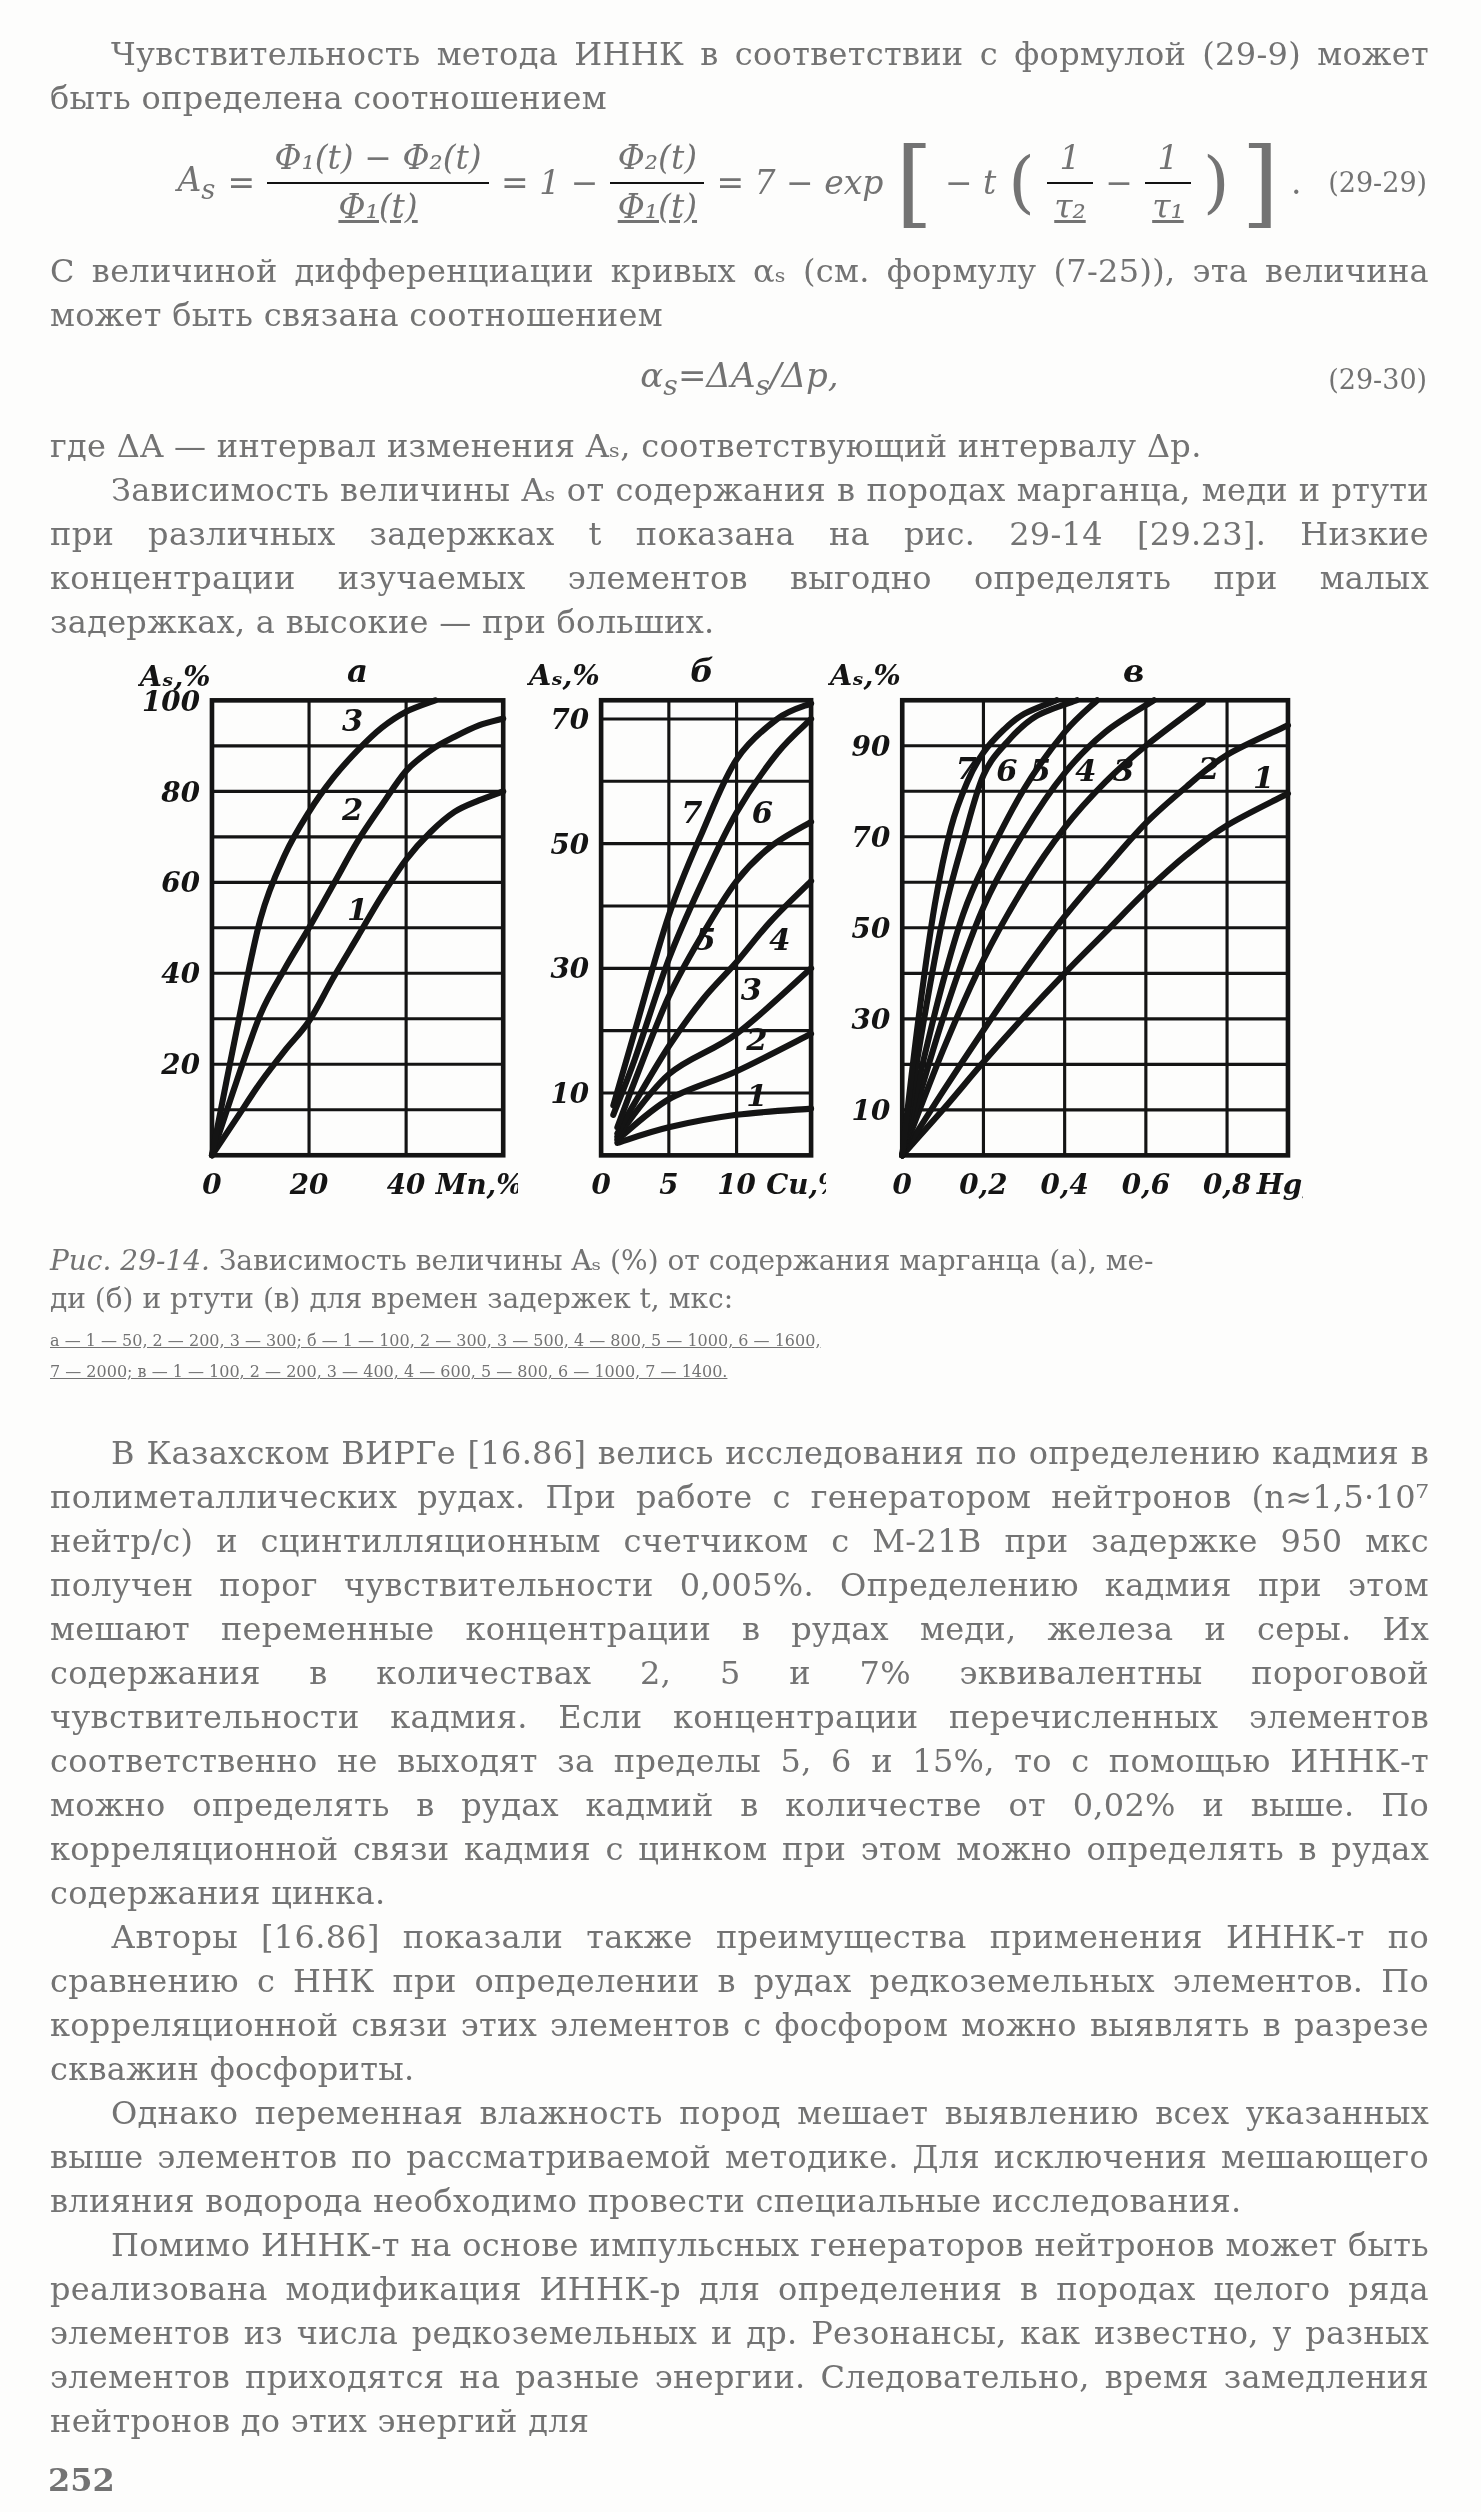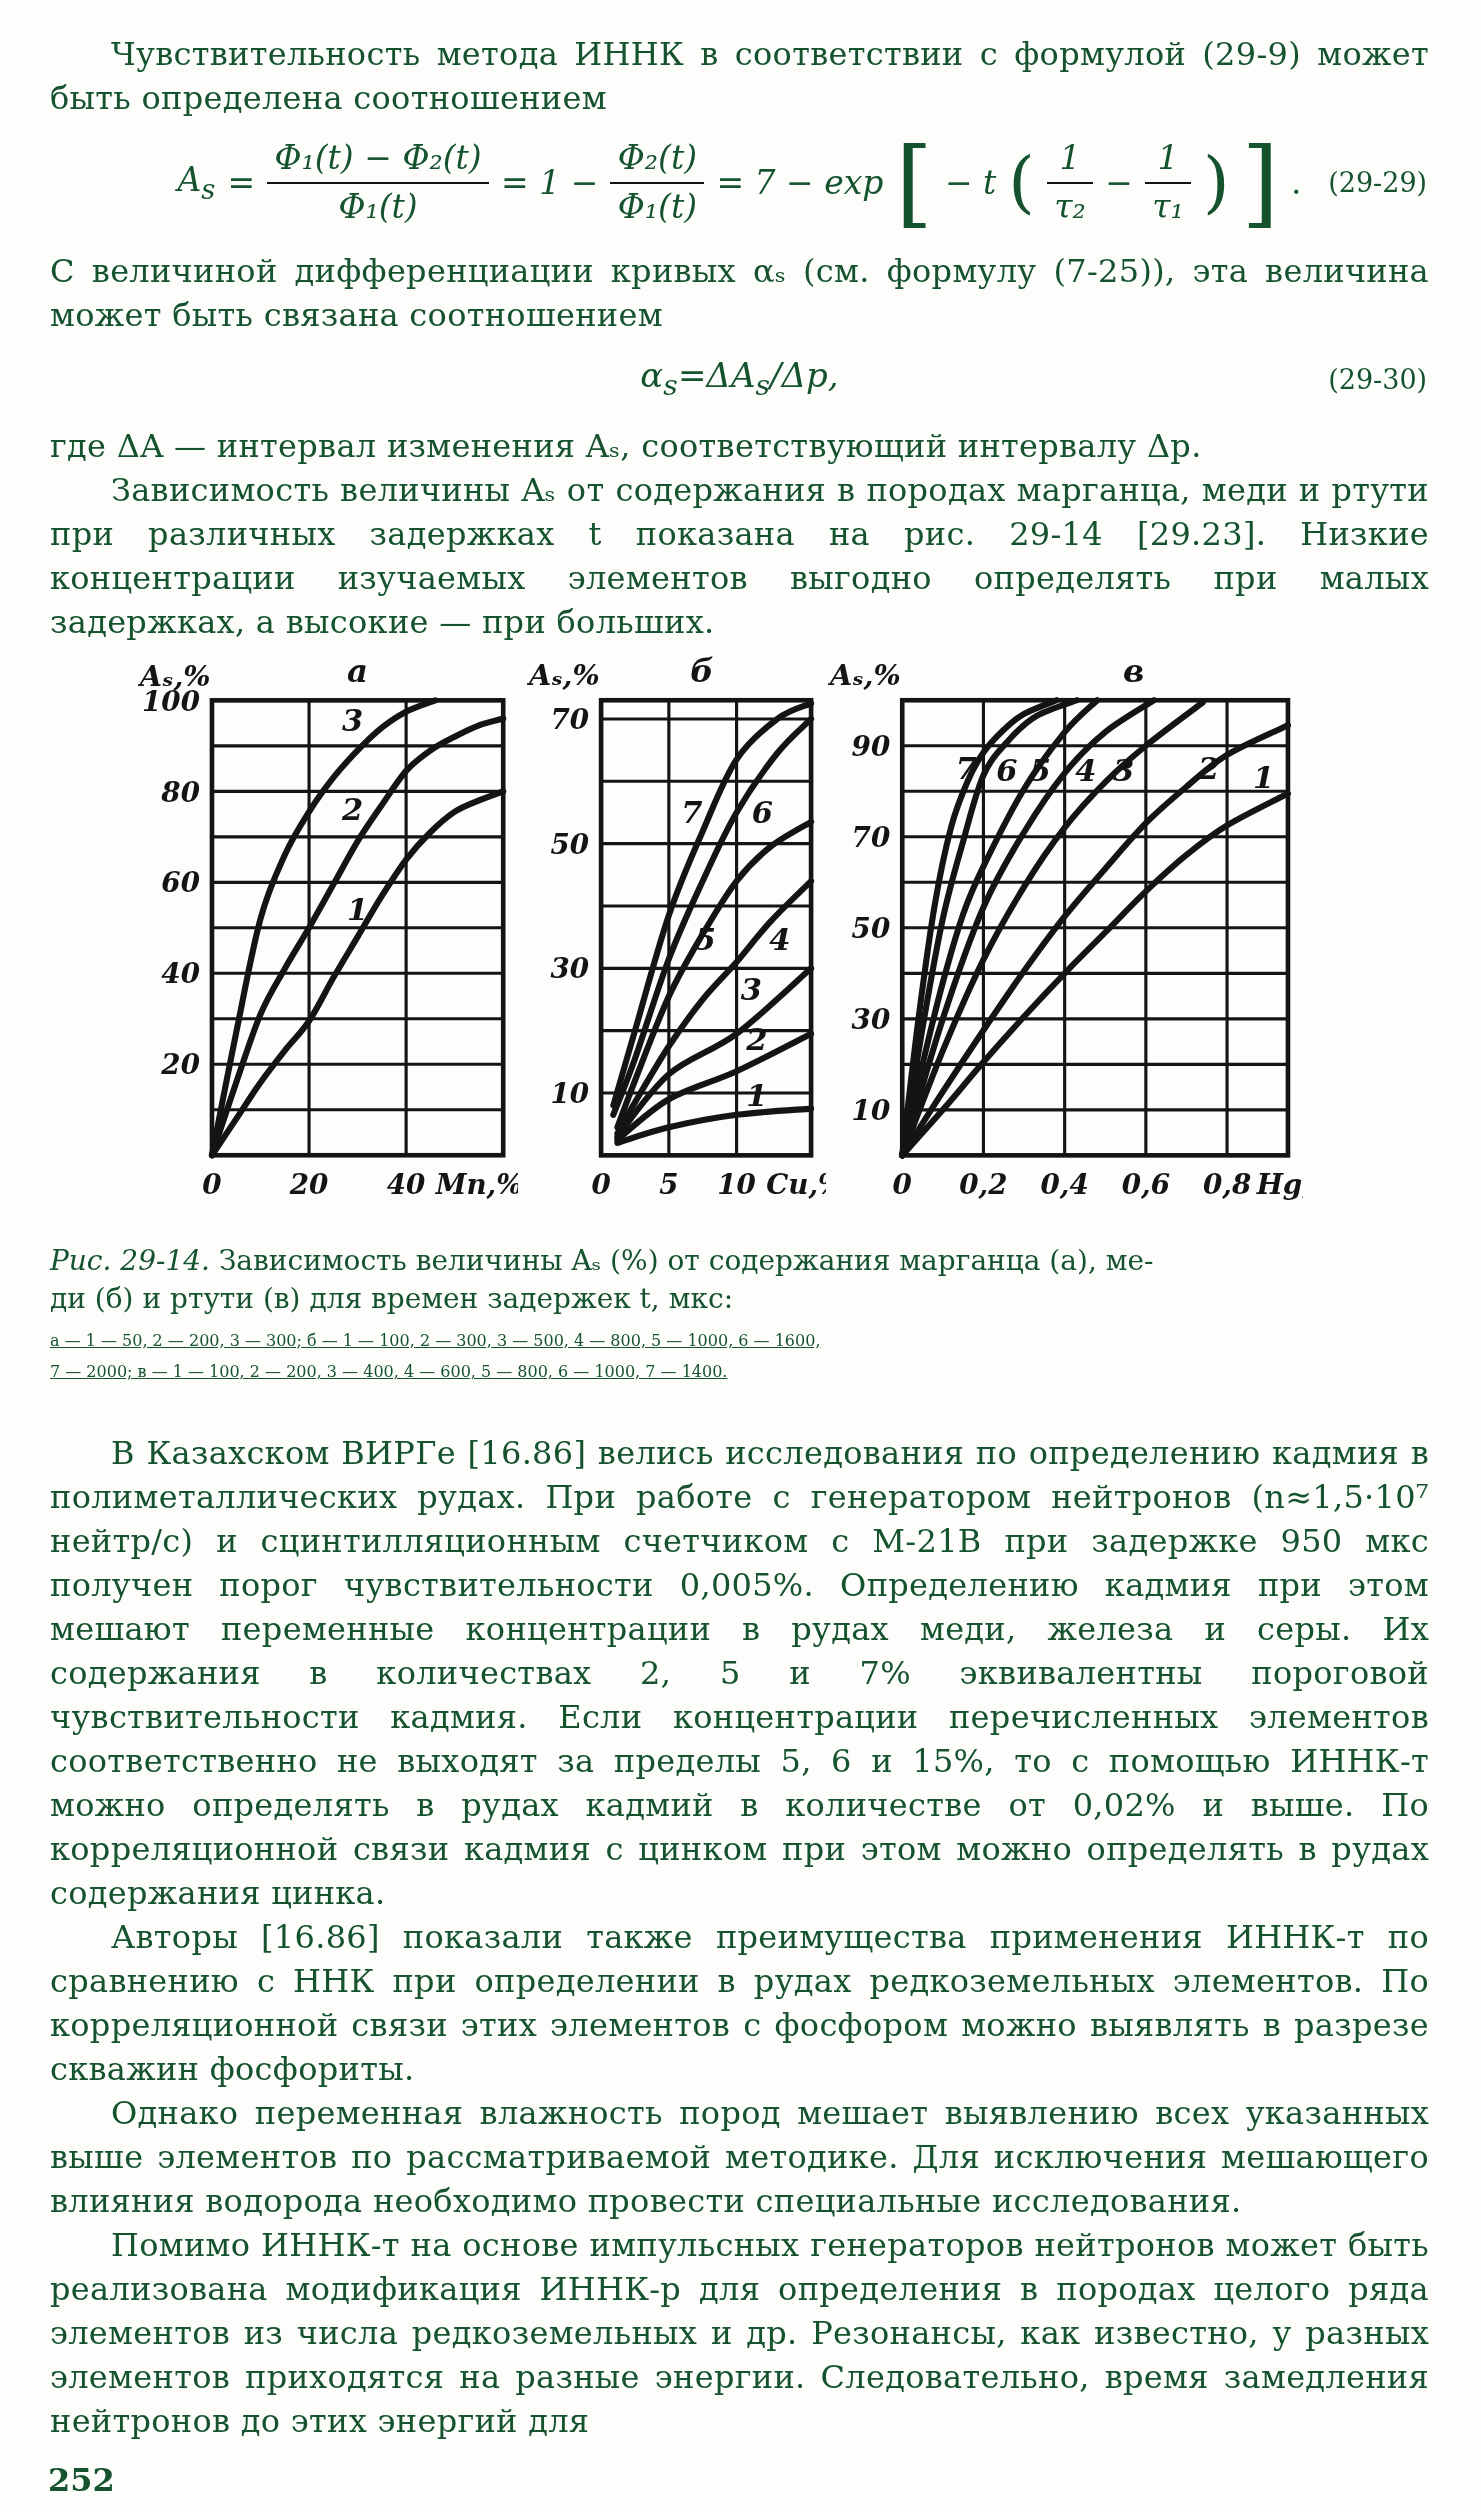--- a/index.html
+++ b/index.html
@@ -1,29 +1,29 @@
 <!DOCTYPE html>
 <html style="font-size:15px"><head>
 <meta charset="utf-8">
 <style>
   html,body{margin:0;padding:0;background:#d8d8d8;}
   .page{position:relative;width:1481px;height:2512px;background:#fdfdfc;
-        font-family:"DejaVu Serif","DejaVu Sans",serif;color:#14532d;overflow:hidden;}
+        font-family:"DejaVu Serif","DejaVu Sans",serif;color:#737373;overflow:hidden;}
   .content{padding:31.5px 52px 0 50px;}
   p.body{font-size:32px;line-height:44px;text-align:justify;margin:0;letter-spacing:0.3px;}
   p.ind{text-indent:61px;}
   .sp-before{margin-top:1.9px;}
 
   
   .formula{position:relative;margin:18.5px 0 22px 0;}
   .frow{display:flex;align-items:center;justify-content:center;gap:12px;
         font-size:33px;font-style:italic;}
   .frac{display:inline-flex;flex-direction:column;text-align:center;line-height:1.22;}
   .frac .num{padding:0 7.4px 3.7px 7.4px;}
-  .frac .den{border-top:2.8px solid #121212;padding:2.8px 7.4px 0 7.4px;}
+  .frac .den{border-top:2.8px solid #121212;padding:2.8px 7.4px 0 7.4px;text-decoration:underline;}
   .brk{font-size:96px;font-style:normal;font-weight:300;line-height:0;}
   .prn{font-size:68px;font-style:normal;font-weight:300;line-height:0;}
   .fdot{font-style:normal;}
   .eqnum{position:absolute;right:1.9px;top:50%;transform:translateY(-50%);
          font-size:27px;font-style:normal;}
   .formula.small .frow{font-size:34px;}
 
   
   .figure{position:relative;height:557px;margin-top:9.3px;}
   .chart{position:absolute;top:0;}

